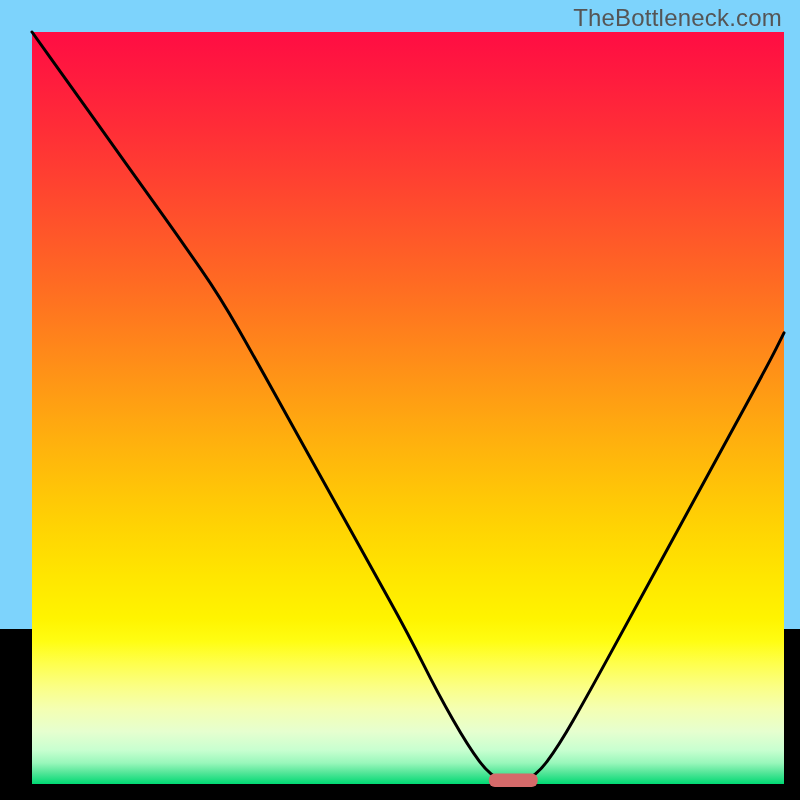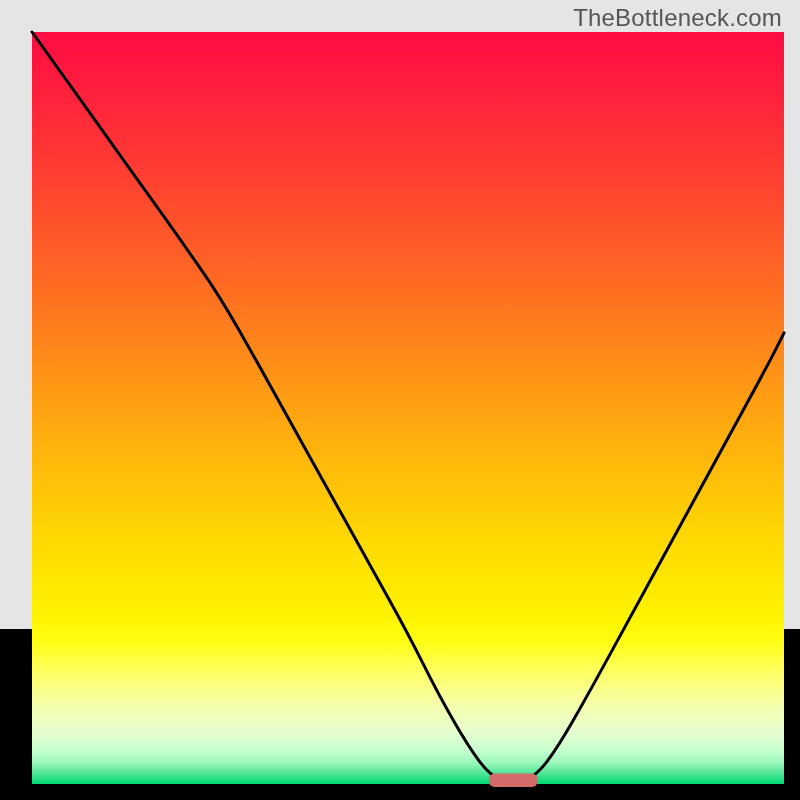--- a/index.html
+++ b/index.html
@@ -7,21 +7,21 @@
     padding: 0;
     width: 800px;
     height: 800px;
     background: #000;
     overflow: hidden;
   }
   .stage {
     position: relative;
     width: 800px;
     height: 629px;
-    background: #e5e5e5;
+    background: #7dd3fc;
   }
   svg {
     display: block;
   }
   .watermark {
     position: absolute;
     top: 4px;
     right: 18px;
     font-family: Arial, Helvetica, sans-serif;
     font-size: 24px;

